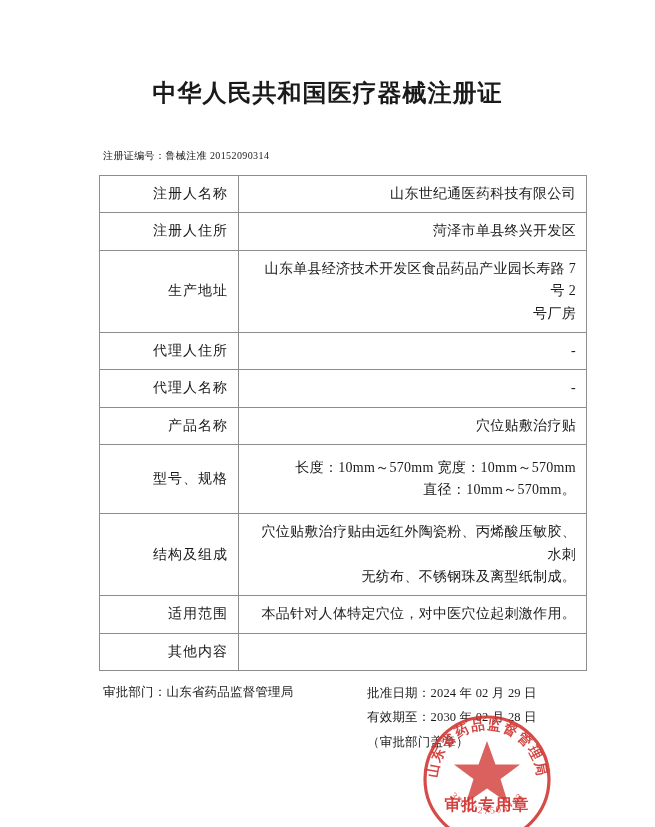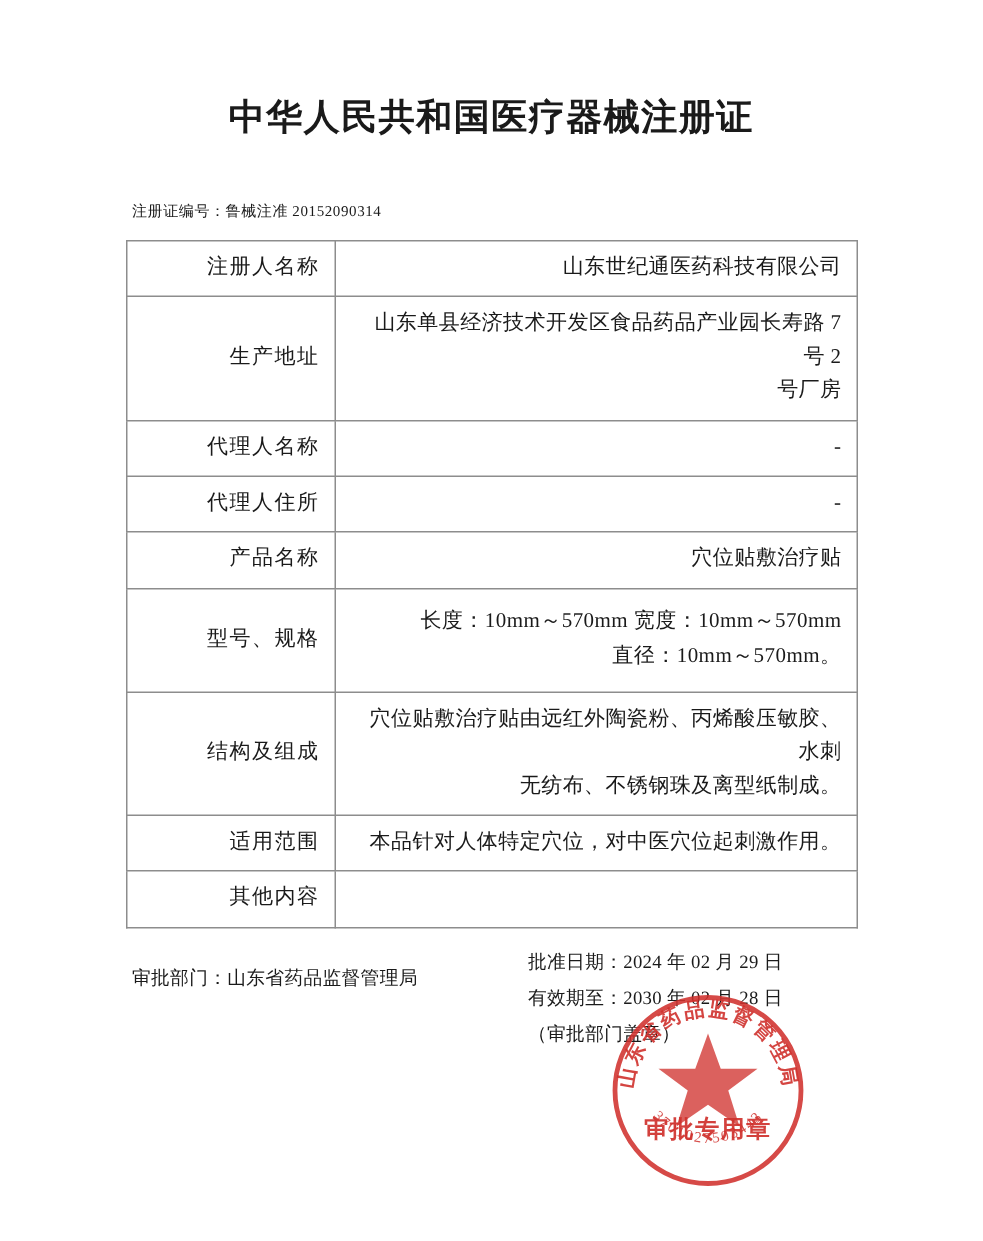--- a/index.html
+++ b/index.html
@@ -11,21 +11,21 @@
     width: 655px;
     height: 827px;
     position: relative;
     font-family: "Liberation Serif", "DejaVu Serif", serif;
     color: #1a1a1a;
     overflow: hidden;
   }
   .page {
     position: absolute;
     inset: 0;
-    padding: 0;
+    padding: 15px;
   }
   .doc-title {
     text-align: center;
     font-size: 24px;
     font-weight: bold;
     letter-spacing: 1px;
     margin-top: 62px;
     margin-bottom: 0;
     font-family: "Liberation Serif", "DejaVu Serif", serif;
   }
@@ -67,21 +67,21 @@
   td.tall { height: 54px; }
 
   .footer {
     position: relative;
     margin-top: 8px;
     height: 150px;
   }
   .approver {
     position: absolute;
     left: 88px;
-    top: 17px;
+    top: 5px;
     font-size: 12.5px;
     letter-spacing: 0.2px;
   }
   .dates {
     position: absolute;
     left: 352px;
     top: 2px;
     font-size: 12.5px;
     line-height: 1.95;
     letter-spacing: 0.2px;
@@ -116,34 +116,40 @@
 
   <table class="cert">
     <tbody>
       <tr>
         <td class="key">注册人名称</td>
         <td class="val">
           <span class="line">山东世纪通医药科技有限公司</span>
         </td>
       </tr>
       <tr>
+        <td class="key">注册人住所</td>
+        <td class="val">
+          <span class="line">菏泽市单县终兴开发区</span>
+        </td>
+      </tr>
+      <tr>
         <td class="key tall">生产地址</td>
         <td class="val tall">
           <span class="line">山东单县经济技术开发区食品药品产业园长寿路 7 号 2</span>
           <span class="line">号厂房</span>
         </td>
       </tr>
       <tr>
+        <td class="key">代理人住所</td>
+        <td class="val">
+          <span class="line">-</span>
+        </td>
+      </tr>
+      <tr>
         <td class="key">代理人名称</td>
-        <td class="val">
-          <span class="line">-</span>
-        </td>
-      </tr>
-      <tr>
-        <td class="key">代理人住所</td>
         <td class="val">
           <span class="line">-</span>
         </td>
       </tr>
       <tr>
         <td class="key">产品名称</td>
         <td class="val">
           <span class="line">穴位贴敷治疗贴</span>
         </td>
       </tr>

